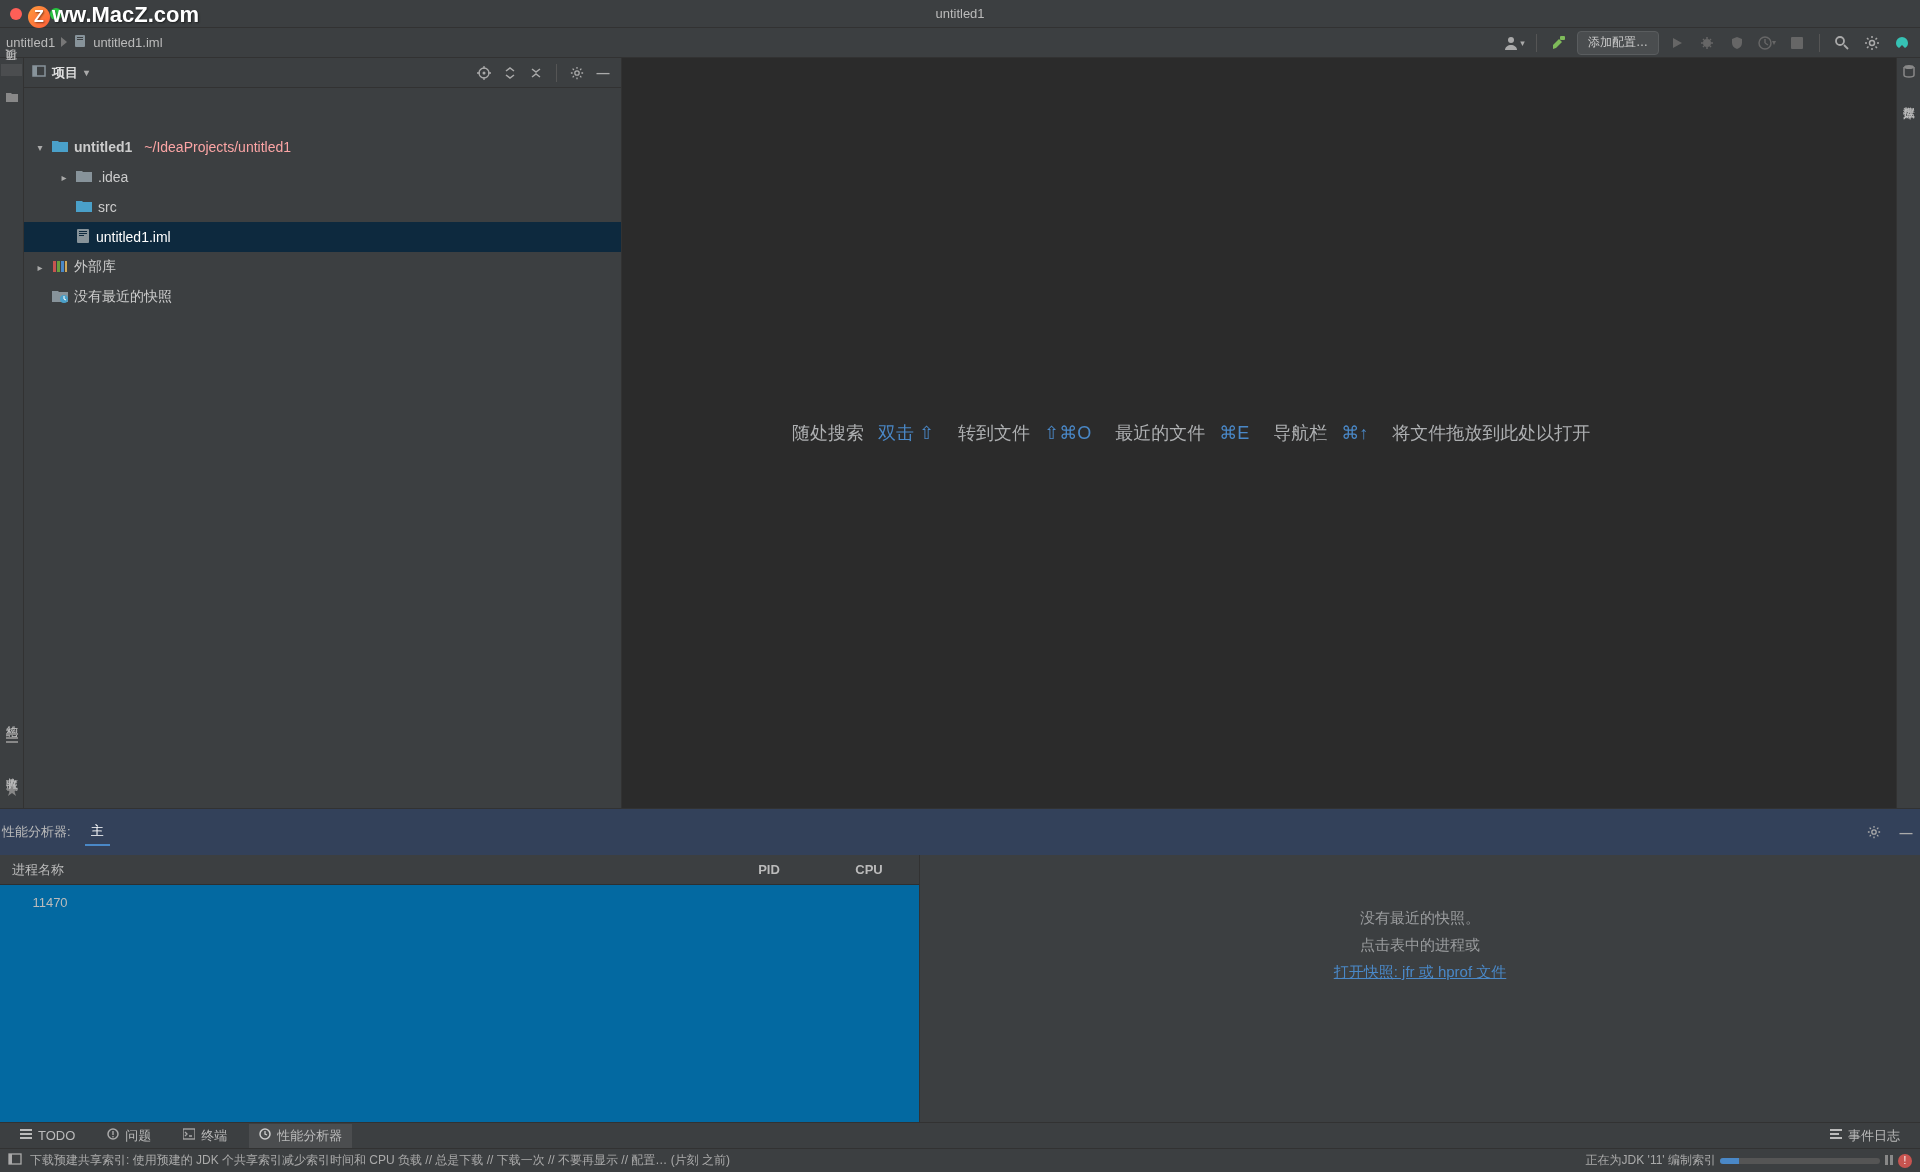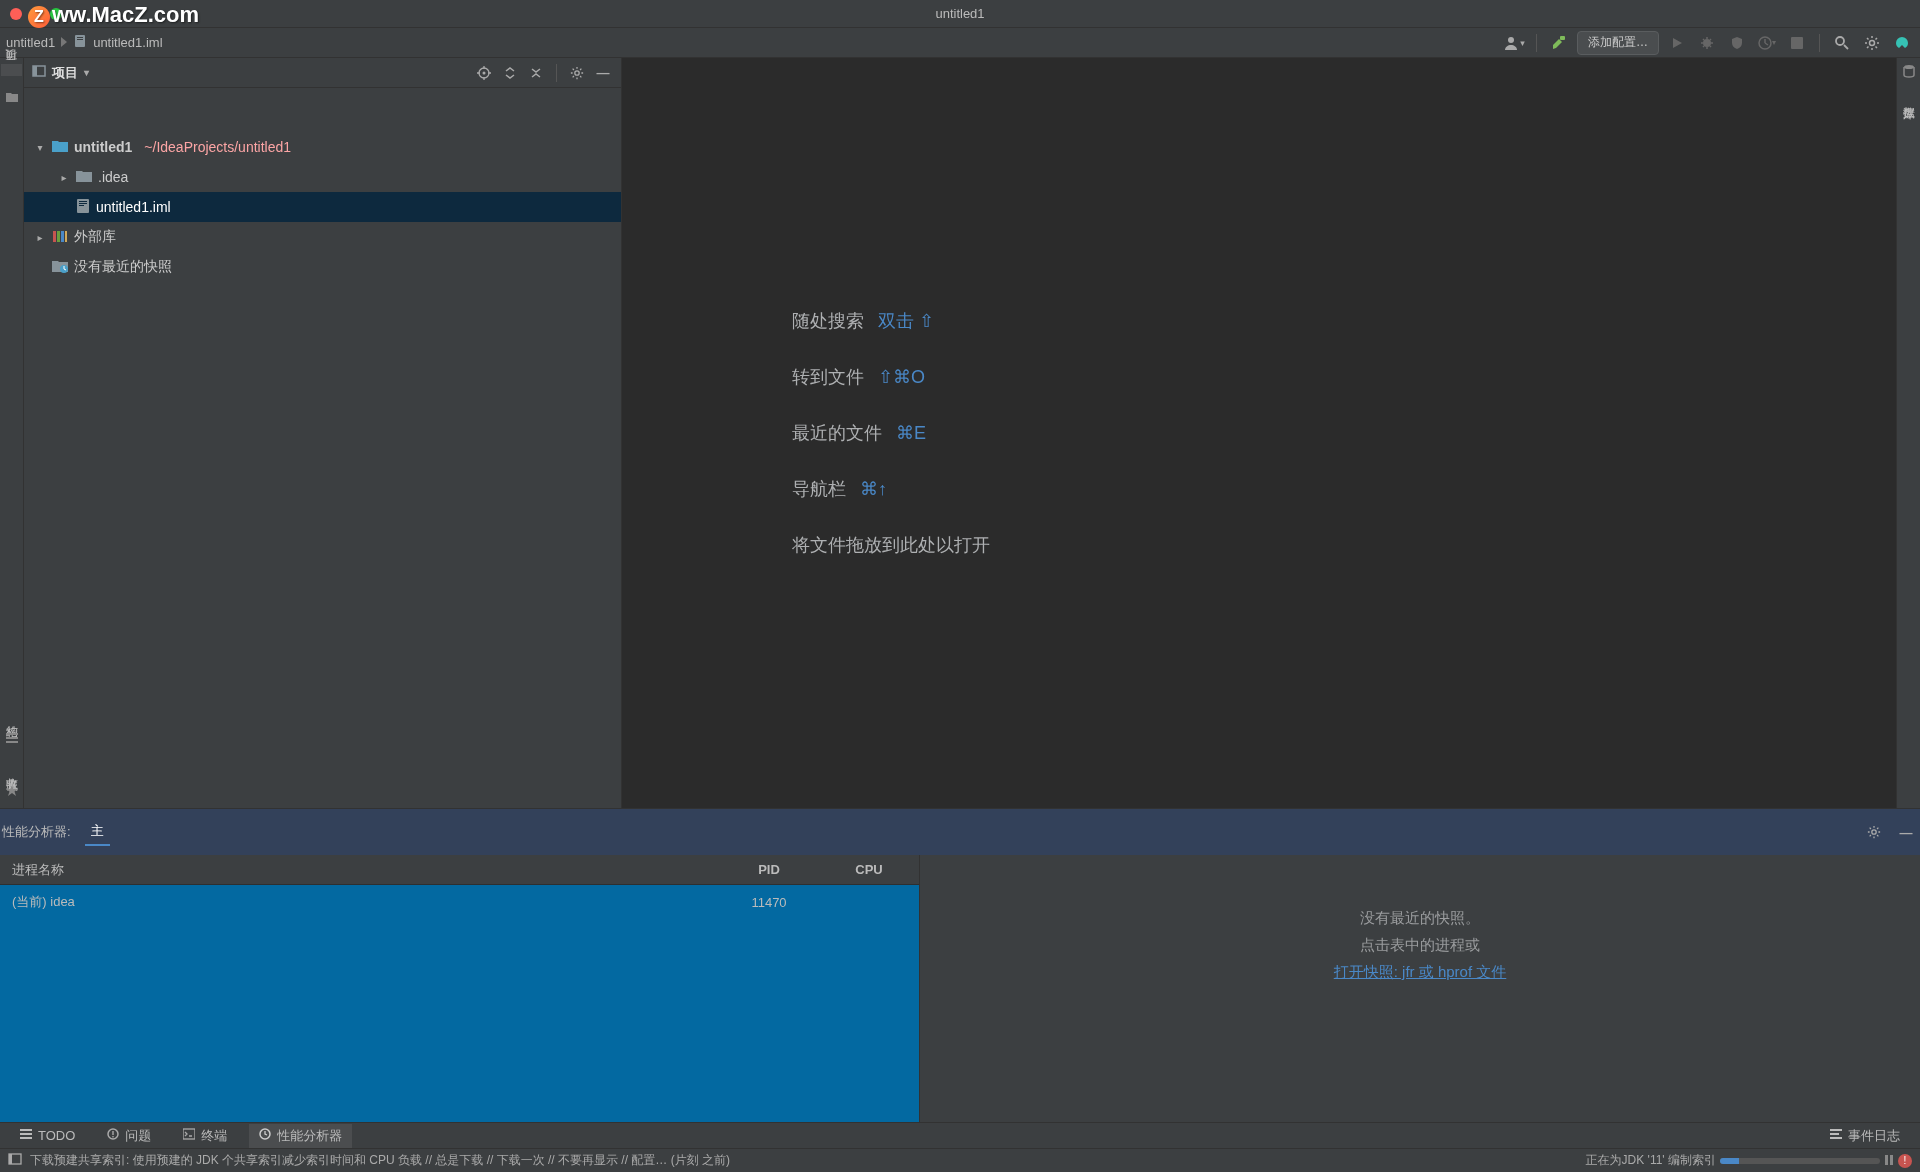--- a/index.html
+++ b/index.html
@@ -44,21 +44,21 @@
 
 .tree { flex: 1; overflow: auto; padding-top: 4px; font-size: 14px; }
 .tree-row { display: flex; align-items: center; height: 30px; padding-left: 10px; gap: 6px; color: #ccc; cursor: pointer; }
 .tree-row.selected { background: #0d293e; color: #fff; }
 .tree-row .indent1 { width: 18px; }
 .tree-row .muted { color: #fca5a5; margin-left: 6px; }
 .tree-arrow { width: 12px; color: #aaa; font-size: 10px; text-align:center; }
 
 
 .editor { flex: 1; background: #2b2b2b; display: flex; align-items: center; justify-content: flex-start; padding-left: 170px; }
-.hints { display: flex; flex-direction: column; gap: 32px; font-size: 18px; color: #aeb0b2; }
+.hints { display: flex; flex-direction: row; gap: 24px; font-size: 18px; color: #aeb0b2; }
 .hints .row { display: flex; gap: 14px; align-items: center; }
 .hints .shortcut { color: #4a88c7; }
 .hints .plain { color: #aeb0b2; }
 
 
 .profiler { height: 314px; background: #3c3f41; border-top: 1px solid #323232; display: flex; flex-direction: column; }
 .prof-head { height: 46px; background: #33415a; display: flex; align-items: center; justify-content: space-between; padding: 0 2px; }
 .prof-head .left { display: flex; align-items: center; gap: 14px; }
 .prof-tab { color: #ccc; padding: 4px 6px; }
 .prof-tab.active { border-bottom: 2px solid #4a88c7; color: #fff; }
@@ -255,20 +255,28 @@
           <span class="muted">~/IdeaProjects/untitled1</span>
         </div>
         <div class="tree-row">
           <span class="indent1"></span>
           <span class="tree-arrow">▸</span>
           <span class="folder-icon"><svg width="16" height="14" viewBox="0 0 16 14">
                 <path d="M0 2h6l1 1h9v10H0z"></path>
               </svg></span>
           <span>.idea</span>
         </div>
+        <div class="tree-row">
+          <span class="indent1"></span>
+          <span class="tree-arrow"></span>
+          <span class="folder-icon blue"><svg width="16" height="14" viewBox="0 0 16 14">
+                <path d="M0 2h6l1 1h9v10H0z"></path>
+              </svg></span>
+          <span>src</span>
+        </div>
         <div class="tree-row selected">
           <span class="indent1"></span>
           <span class="tree-arrow"></span>
           <span class="file-icon"><svg width="14" height="16" viewBox="0 0 14 16">
                 <rect x="1" y="1" width="12" height="14" rx="1"></rect>
                 <rect x="3" y="3" width="8" height="1" fill="#0d293e"></rect>
                 <rect x="3" y="5" width="8" height="1" fill="#0d293e"></rect>
                 <rect x="3" y="7" width="5" height="1" fill="#0d293e"></rect>
               </svg></span>
           <span>untitled1.iml</span>
@@ -345,21 +353,20 @@
       </div>
     </div>
     <div class="prof-body">
       <div class="prof-table">
         <div class="prof-th">
           <div class="c1">进程名称</div>
           <div class="c2">PID</div>
           <div class="c3">CPU</div>
         </div>
         <div class="prof-tr">
-          <div class="c1">(当前) idea</div>
           <div class="c2">11470</div>
           <div class="c3"></div>
         </div>
       </div>
       <div class="prof-empty">
         <div>没有最近的快照。</div>
         <div>点击表中的进程或</div>
         <a href="#">打开快照: jfr 或 hprof 文件</a>
       </div>
     </div>

